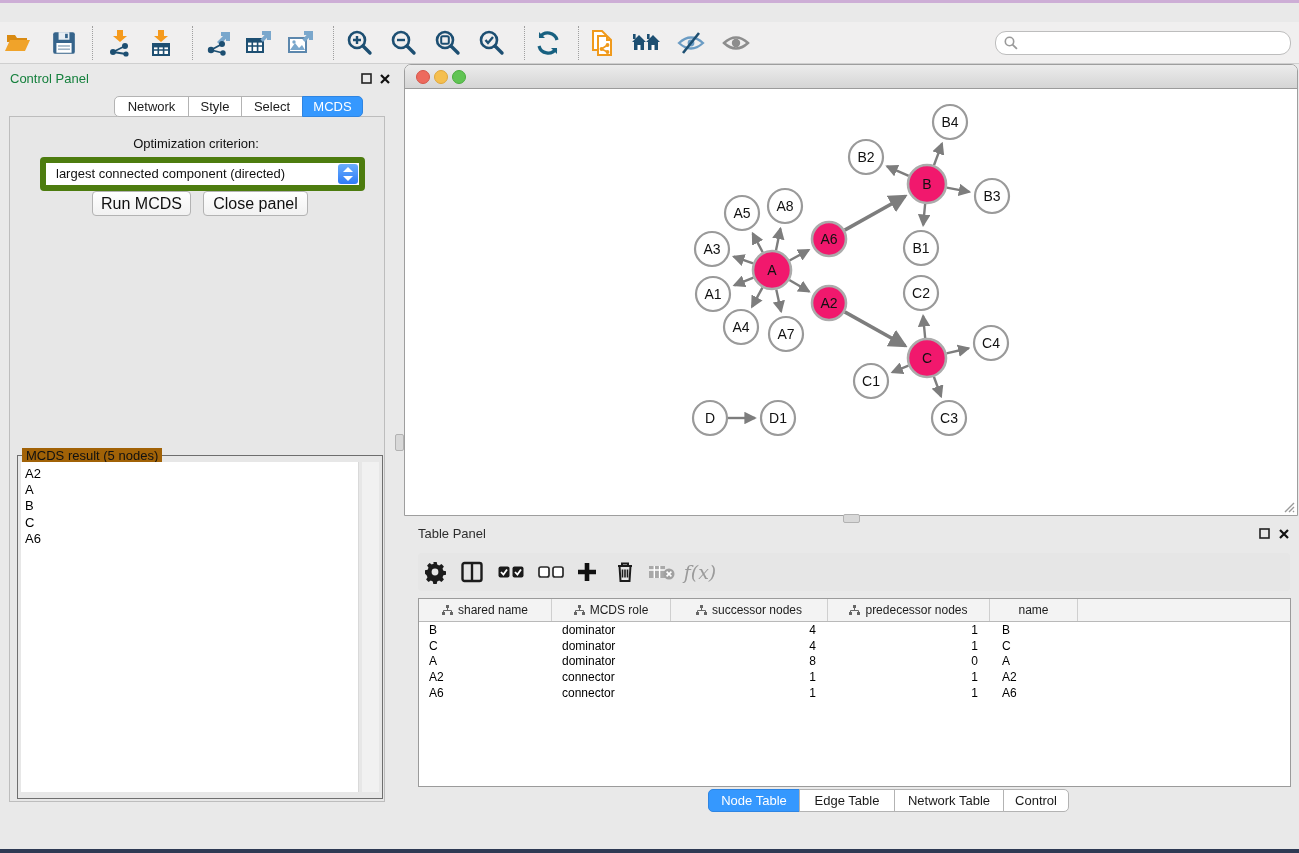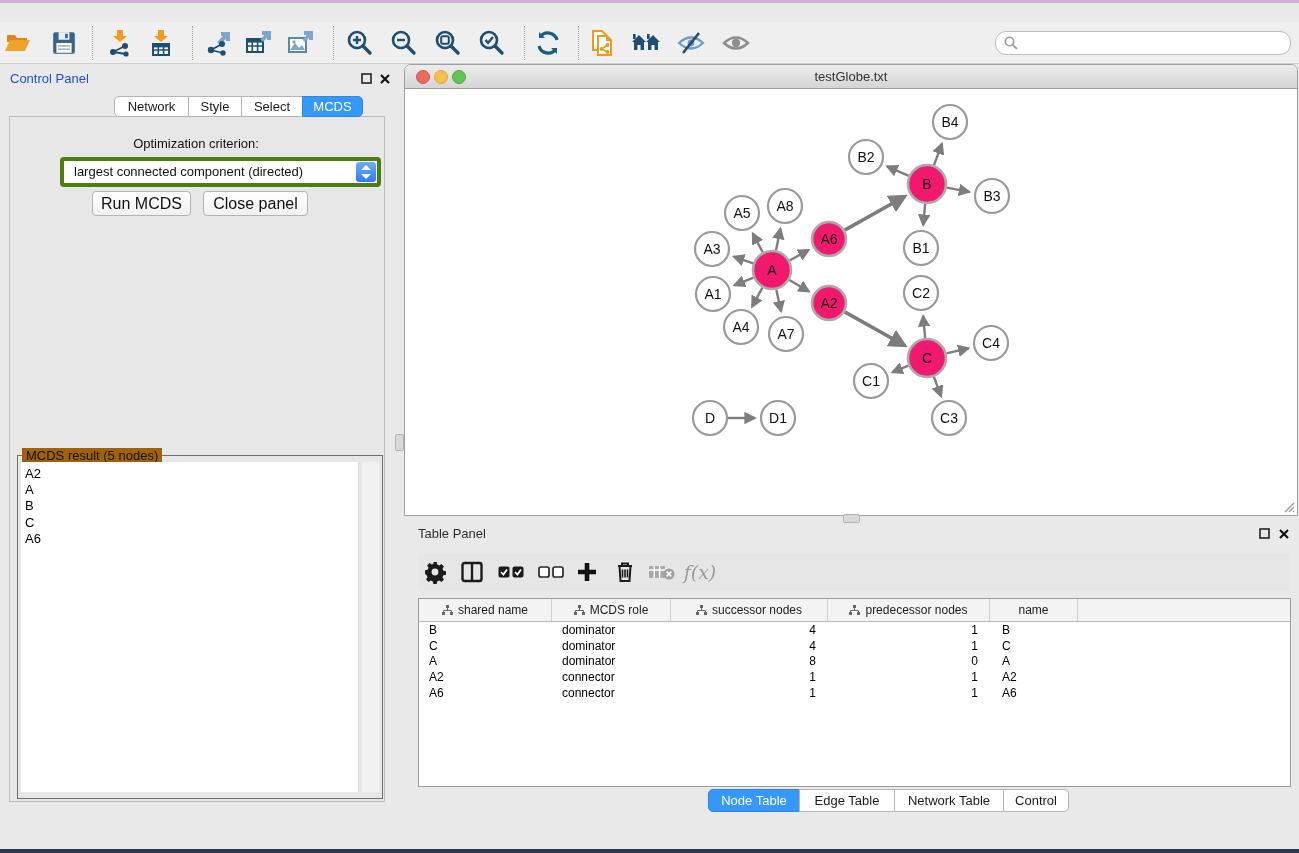--- a/index.html
+++ b/index.html
@@ -20,34 +20,34 @@
   #toolbar{left:0;top:22px;width:1299px;height:41px;background:#f0efef;
      border-bottom:1px solid #cfcfcf;}
   .tbi{position:absolute;top:5px;width:32px;height:32px;display:flex;
        align-items:center;justify-content:center;cursor:default;}
   .tbsep{position:absolute;top:4px;height:34px;border-left:1px dotted #9f9f9f;width:0;}
   #search-box{position:absolute;left:995px;top:9px;width:294px;height:22px;background:#fff;
      border:1px solid #bdbdbd;border-radius:11px;display:flex;align-items:center;}
   #search-box input{border:none;outline:none;background:transparent;font-size:12px;
      width:250px;font-family:"Liberation Sans",sans-serif;}
   
-  #cp-title{left:10px;top:71px;font-size:13px;color:#1d4ed8;}
+  #cp-title{left:10px;top:71px;font-size:13px;color:#15803d;}
   .winbtn{position:absolute;top:72px;width:13px;height:13px;display:flex;align-items:center;justify-content:center;}
   .tabrow{display:flex;padding-left:36px;}
   .tab{height:19px;line-height:19px;background:#fff;border:1px solid #b3b3b3;margin-left:-1px;
        font-size:13px;color:#1a1a1a;text-align:center;}
   .tab.first{border-top-left-radius:5px;border-bottom-left-radius:5px;margin-left:0;}
   .tab.last{border-top-right-radius:5px;border-bottom-right-radius:5px;}
   .tab.active{background:#3598fe;border-color:#2f85e2;color:#fff;}
   #cp-tabs{left:78px;top:96px;z-index:3;}
   #cp-body{left:9px;top:116px;width:374px;height:684px;background:#e7e7e7;
      border:1px solid #bdbdbd;}
   #opt-label{left:0px;top:136px;width:392px;text-align:center;font-size:13px;color:#111;}
-  #criterion-select{left:60px;top:157px;width:313px;height:22px;background:#fff;
-     border:4px solid #4d7c0f;border-radius:4px;}
+  #criterion-select{left:40px;top:157px;width:313px;height:22px;background:#fff;
+     border:6px solid #4d7c0f;border-radius:4px;}
   #criterion-select .val{position:absolute;left:10px;top:3px;font-size:13px;color:#111;}
   #criterion-select .stepper{position:absolute;right:1px;top:1px;width:20px;height:20px;
      border-radius:3px;background:linear-gradient(#6aaefc,#2e7bf7);}
   .chev{position:absolute;left:5px;width:0;height:0;border-left:5px solid transparent;
      border-right:5px solid transparent;}
   .chev.up{top:3px;border-bottom:5px solid #fff;}
   .chev.dn{bottom:3px;border-top:5px solid #fff;}
   .pbtn{position:absolute;height:23px;background:linear-gradient(#ffffff,#f1f1f1);
      border:1px solid #b3b3b3;border-radius:4px;font-size:16px;color:#111;
      display:flex;align-items:center;justify-content:center;}
@@ -291,21 +291,20 @@
         <div class="item">A6</div>
       </div>
     <div id="mcds-scroll"></div>
   </div>
 
   <div id="net-window" class="abs">
     <div id="net-titlebar">
       <span class="nlight lr" style="left:11px"></span>
       <span class="nlight ly" style="left:29px"></span>
       <span class="nlight lg" style="left:47px"></span>
-      <div id="net-title">testGlobe.txt</div>
     </div>
     <svg id="graph-svg" width="892" height="427">
       <defs>
         <marker id="arrow" viewBox="0 0 10 10" refX="8.5" refY="5" markerWidth="5.2" markerHeight="5.2" orient="auto">
           <path d="M0 0L10 5L0 10z" fill="#7d7d7d"></path>
         </marker>
       </defs>
       <g id="edges-layer">
           <line x1="348.474091980905" y1="189.53596258403866" x2="329.3047942219593" y2="197.33364302835554" stroke="#7d7d7d" stroke-width="2.4" marker-end="url(#arrow)"></line>
           <line x1="384.30852570962253" y1="192.0207254108341" x2="404.0951954339341" y2="203.47616577754079" stroke="#7d7d7d" stroke-width="2.4" marker-end="url(#arrow)"></line>

